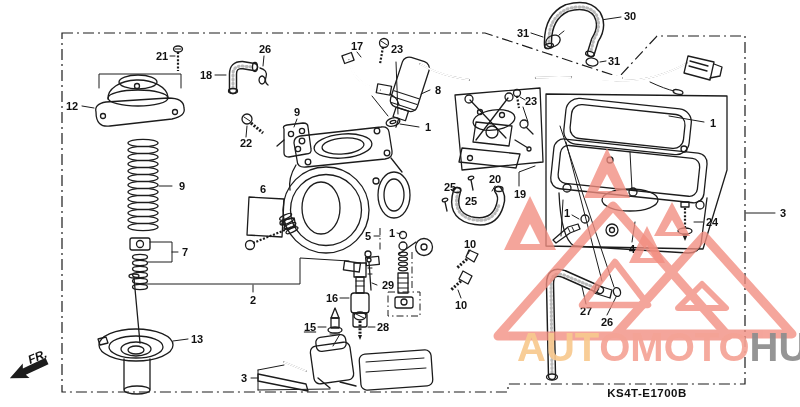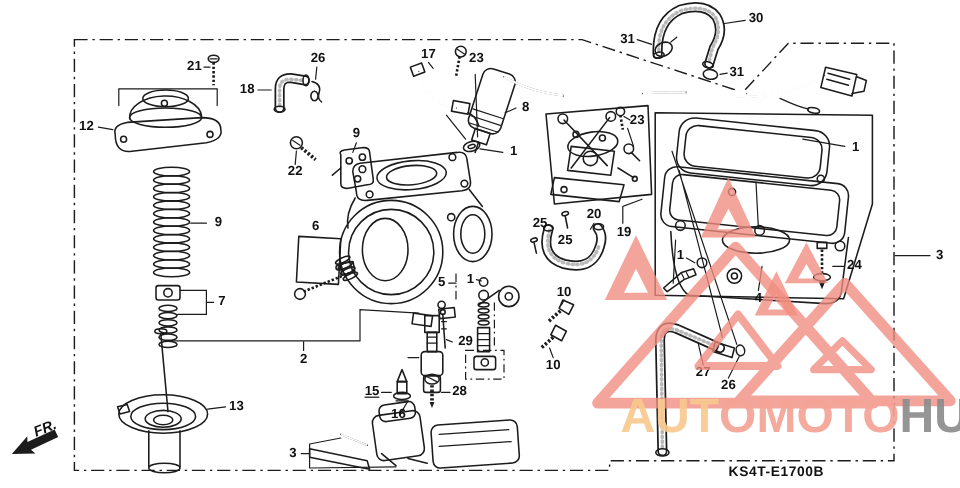--- a/index.html
+++ b/index.html
@@ -403,21 +403,21 @@
       <span class="part-label" style="left: 182px; top: 186px;">9</span>
       <span class="part-label" style="left: 185px; top: 252px;">7</span>
       <span class="part-label" style="left: 297px; top: 112px;">9</span>
       <span class="part-label" style="left: 246px; top: 143px;">22</span>
       <span class="part-label" style="left: 357px; top: 46px;">17</span>
       <span class="part-label" style="left: 397px; top: 49px;">23</span>
       <span class="part-label" style="left: 438px; top: 90px;">8</span>
       <span class="part-label" style="left: 428px; top: 127px;">1</span>
       <span class="part-label" style="left: 263px; top: 189px;">6</span>
       <span class="part-label" style="left: 253px; top: 300px;">2</span>
-      <span class="part-label" style="left: 332px; top: 298px; margin-top: 48px;">16</span>
+      <span class="part-label" style="left: 332px; top: 298px;">16</span>
       <span class="part-label" style="left: 388px; top: 285px; text-align: right;">29</span>
       <span class="part-label" style="left: 310px; top: 327px; text-decoration: underline;">15</span>
       <span class="part-label" style="left: 383px; top: 327px;">28</span>
       <span class="part-label" style="left: 368px; top: 236px;">5</span>
       <span class="part-label" style="left: 392px; top: 233px;">1</span>
       <span class="part-label" style="left: 197px; top: 339px;">13</span>
       <span class="part-label" style="left: 244px; top: 378px;">3</span>
       <span class="part-label" style="left: 630px; top: 16px;">30</span>
       <span class="part-label" style="left: 523px; top: 33px;">31</span>
       <span class="part-label" style="left: 614px; top: 61px;">31</span>

